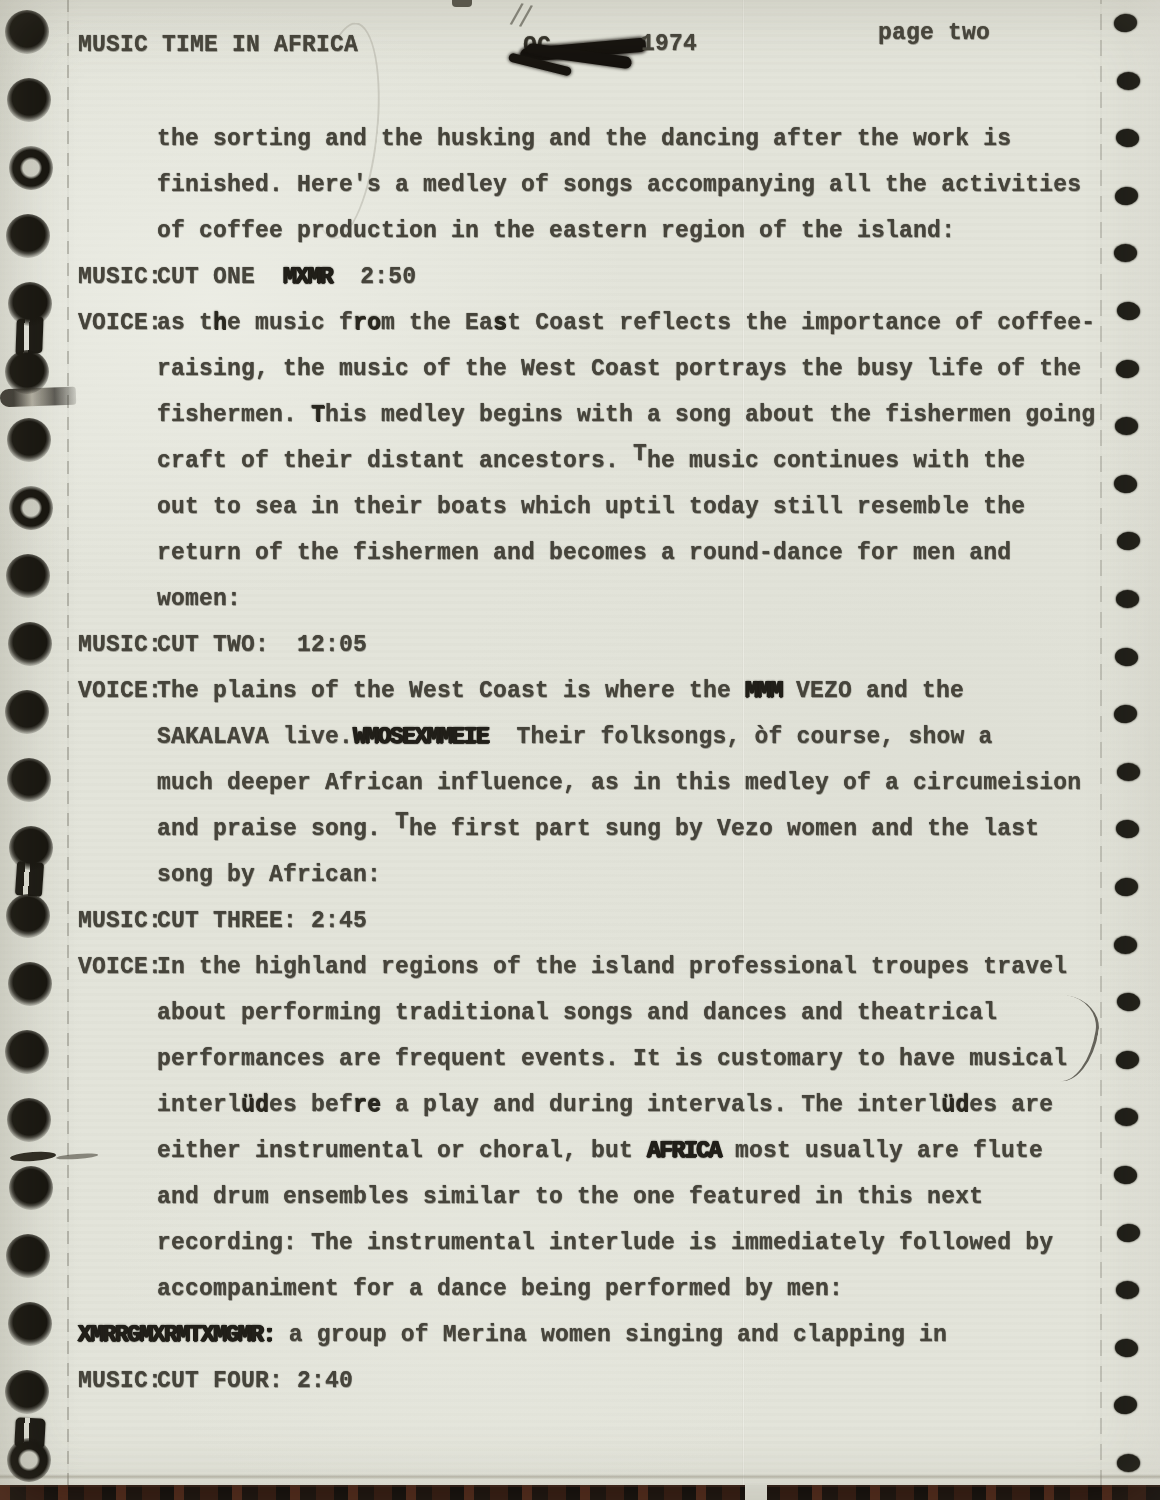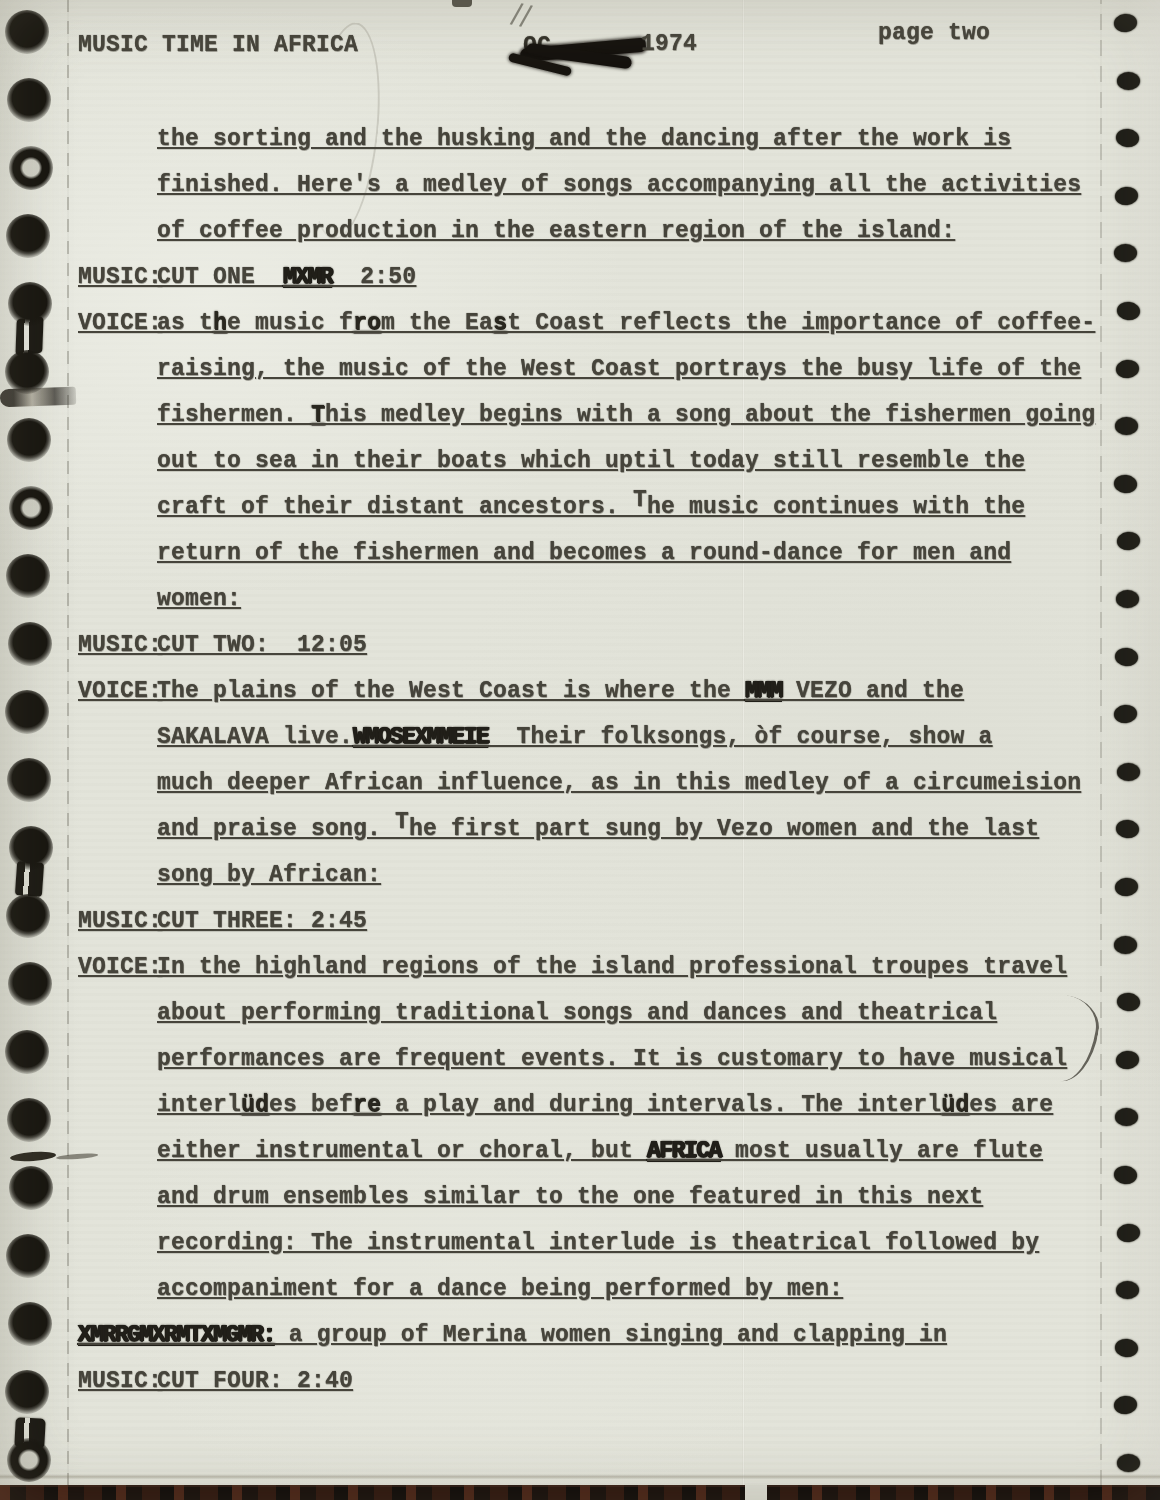--- a/index.html
+++ b/index.html
@@ -18,21 +18,21 @@
   }
   .page::after{content:"";position:absolute;inset:0;box-shadow:inset 0 0 70px rgba(118,112,92,0.28);pointer-events:none;}
 
   
   .tw{
     font-size:23px;font-weight:bold;color:#46443b;
     text-shadow:0 0 1.1px rgba(58,55,47,0.75), 0.5px 0.5px 0.5px rgba(58,55,47,0.35);
     letter-spacing:0.2px;
   }
   #script-body{position:absolute;left:78px;top:116px;width:1010px;line-height:46px;}
-  .block{display:flex;text-decoration:underline;}
+  .block{display:flex;}
   .cue-label{flex:0 0 79px;width:79px;white-space:pre;}
   .block-content{flex:1 1 auto;min-width:0;}
   .line{white-space:pre;}
   .line.out{margin-left:-79px;}
   .xover{
     color:#211f19;letter-spacing:-1.5px;
     text-shadow:0 0 2px #211f19, 0.9px 0 0 #211f19, -0.9px 0 0 #211f19, 0 1px 1px #211f19;
   }
   .smudge{color:#29271f;text-shadow:0 0 1.8px #29271f, 0.6px 0.6px 0 #29271f;}
   .sup{position:relative;top:-7px;}
@@ -131,22 +131,22 @@
         <div class="block-content">
           <div class="line"><span>CUT ONE  </span><span class="xover">MXMR</span><span>  2:50</span></div>
         </div>
       </div>
       <div class="block">
         <span class="cue-label">VOICE:</span>
         <div class="block-content">
           <div class="line"><span>as t</span><span class="smudge">h</span><span>e music f</span><span class="smudge">ro</span><span>m the Ea</span><span class="smudge">s</span><span>t Coast reflects the importance of coffee-</span></div>
           <div class="line"><span>raising, the music of the West Coast portrays the busy life of the</span></div>
           <div class="line"><span>fishermen. </span><span class="smudge">T</span><span>his medley begins with a song about the fishermen going</span></div>
+          <div class="line"><span>craft of their distant ancestors. </span><span class="sup">T</span><span>he music continues with the</span></div>
           <div class="line"><span>out to sea in their boats which uptil today still resemble the</span></div>
-          <div class="line"><span>craft of their distant ancestors. </span><span class="sup">T</span><span>he music continues with the</span></div>
           <div class="line"><span>return of the fishermen and becomes a round-dance for men and</span></div>
           <div class="line"><span>women:</span></div>
         </div>
       </div>
       <div class="block">
         <span class="cue-label">MUSIC:</span>
         <div class="block-content">
           <div class="line"><span>CUT TWO:  12:05</span></div>
         </div>
       </div>
@@ -168,21 +168,21 @@
       </div>
       <div class="block">
         <span class="cue-label">VOICE:</span>
         <div class="block-content">
           <div class="line"><span>In the highland regions of the island professional troupes travel</span></div>
           <div class="line"><span>about performing traditional songs and dances and theatrical</span></div>
           <div class="line"><span>performances are frequent events. It is customary to have musical</span></div>
           <div class="line"><span>interl</span><span class="smudge">üd</span><span>es bef</span><span class="smudge">re</span><span> a play and during intervals. The interl</span><span class="smudge">üd</span><span>es are</span></div>
           <div class="line"><span>either instrumental or choral, but </span><span class="xover">AFRICA</span><span> most usually are flute</span></div>
           <div class="line"><span>and drum ensembles similar to the one featured in this next</span></div>
-          <div class="line"><span>recording: The instrumental interlude is theatrical followed by</span></div>
+          <div class="line"><span>recording: The instrumental interlude is immediately followed by</span></div>
           <div class="line"><span>accompaniment for a dance being performed by men:</span></div>
           <div class="line out"><span class="xover">XMRRGMXRMTXMGMR:</span><span> a group of Merina women singing and clapping in</span></div>
         </div>
       </div>
       <div class="block">
         <span class="cue-label">MUSIC:</span>
         <div class="block-content">
           <div class="line"><span>CUT FOUR: 2:40</span></div>
         </div>
       </div>

